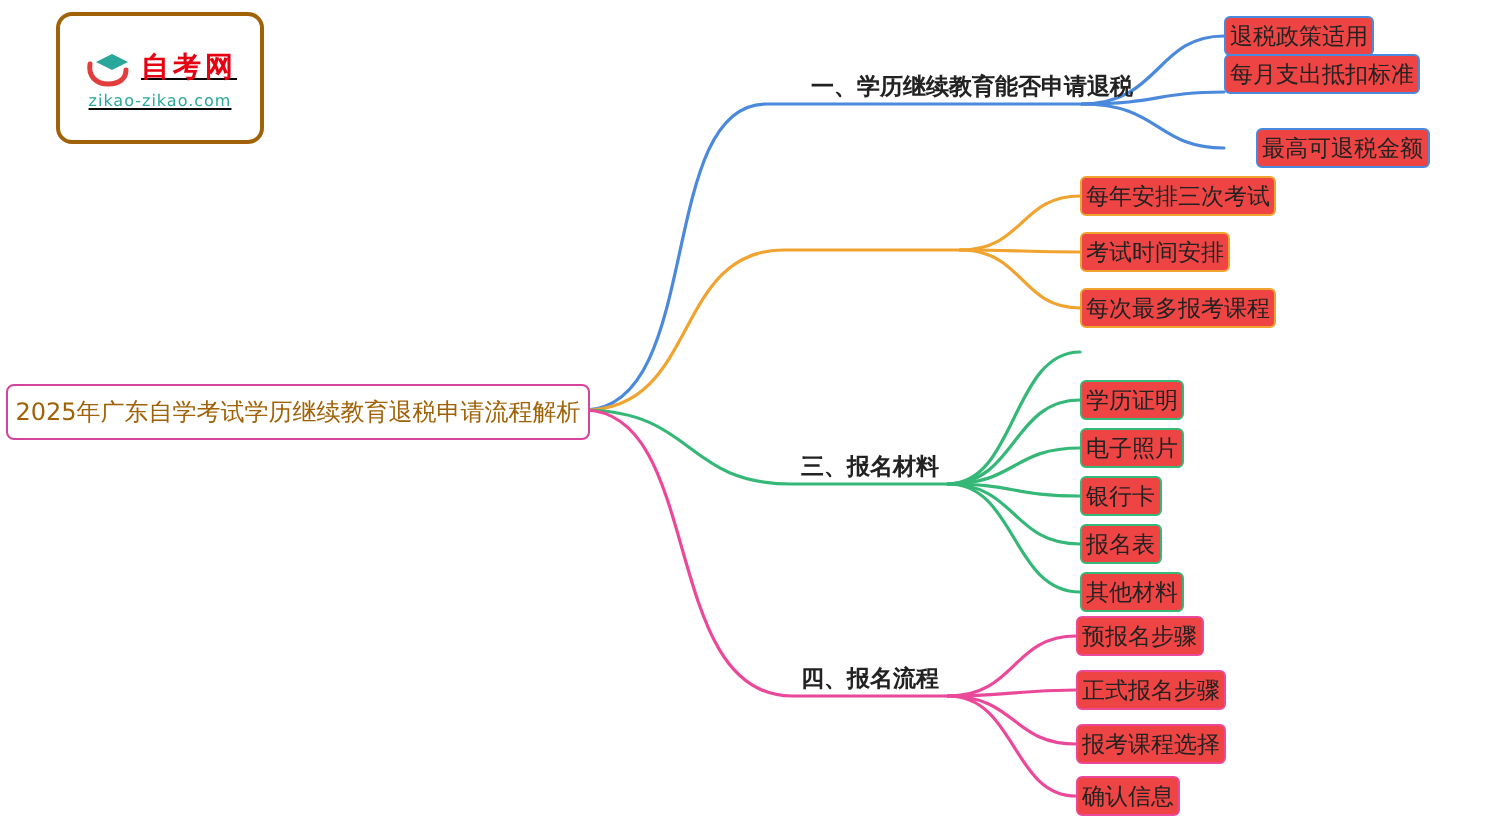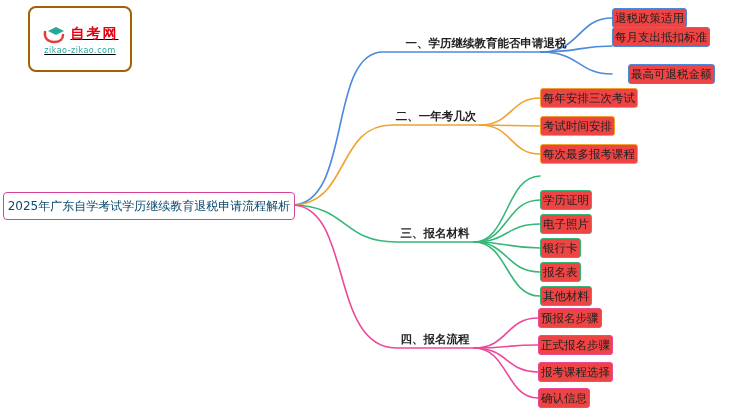--- a/index.html
+++ b/index.html
@@ -10,21 +10,21 @@
         padding:0 2px;background:#ef4444;border:1.5px solid #999;border-radius:3px;
         font-size:11.5px;color:#222;white-space:nowrap;}
   .node.b0{border-color:#4a89dc;}
   .node.b1{border-color:#f0a32f;}
   .node.b2{border-color:#35b877;}
   .node.b3{border-color:#ec4899;}
   .branch-label{position:absolute;box-sizing:border-box;height:20px;display:flex;align-items:flex-end;
         justify-content:center;font-size:11.5px;font-weight:bold;color:#222;white-space:nowrap;}
   .root{position:absolute;left:3px;top:192px;width:290px;height:26px;display:flex;align-items:center;
         justify-content:center;background:#fff;border:1.5px solid #d6439c;border-radius:4px;
-        font-size:12px;color:#0c4a6e;white-space:nowrap;}
+        font-size:12px;color:#a16207;white-space:nowrap;}
   .logo{position:absolute;left:28px;top:6px;width:104px;height:66px;box-sizing:border-box;
         border:2px solid #a16207;border-radius:8px;background:#fff;display:flex;flex-direction:column;
         align-items:center;justify-content:center;gap:2px;text-decoration:underline;}
   .logo-row{display:flex;align-items:center;gap:5px;}
   .logo-title{color:#e60012;font-weight:bold;font-size:14px;letter-spacing:2px;}
   .logo-domain{color:#2aa79b;font-size:8px;letter-spacing:0.5px;}
 </style>
 </head>
 <body>
 
@@ -72,21 +72,20 @@
         <polygon points="6,7 14,3 22,7 14,11" fill="#2aa79b"></polygon>
       </svg>
       <span class="logo-title">自考网</span>
     </div>
     <div class="logo-domain">zikao-zikao.com</div>
   </div>
 
   <div class="root">2025年广东自学考试学历继续教育退税申请流程解析</div>
 
   <div class="branch-label" style="left:367px;top:31px;width:158px;margin-left:40px;">一、学历继续教育能否申请退税</div>
-  <div class="branch-label" style="left:392px;top:104px;width:88px;">二、一年考几次</div>
   <div class="branch-label" style="left:396px;top:221px;width:78px;">三、报名材料</div>
   <div class="branch-label" style="left:396px;top:327px;width:78px;">四、报名流程</div>
 
   <div class="node b0" style="left:612px;top:8px;">退税政策适用</div>
   <div class="node b0" style="left:612px;top:27px;">每月支出抵扣标准</div>
   <div class="node b0" style="left:612px;top:64px;margin-left:16px;">最高可退税金额</div>
 
   <div class="node b1" style="left:540px;top:88px;text-align:right;">每年安排三次考试</div>
   <div class="node b1" style="left:540px;top:116px;">考试时间安排</div>
   <div class="node b1" style="left:540px;top:144px;">每次最多报考课程</div>

